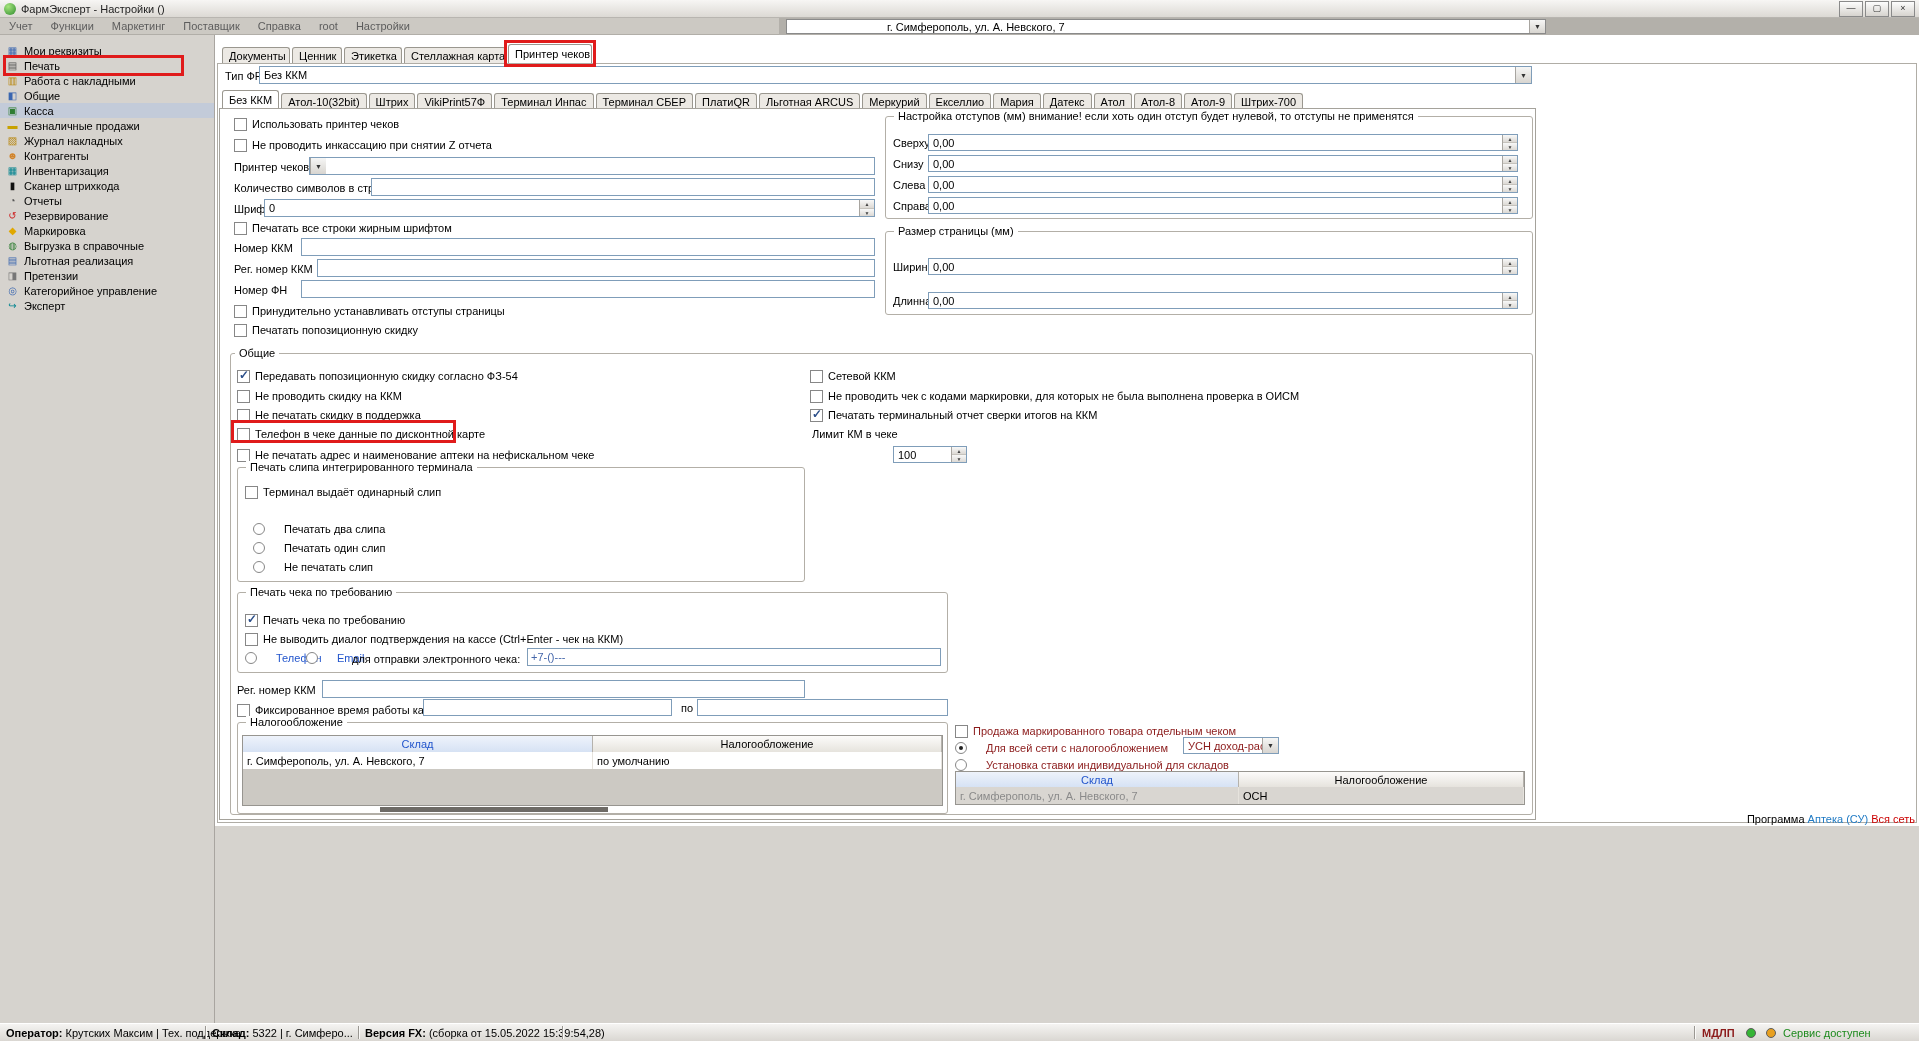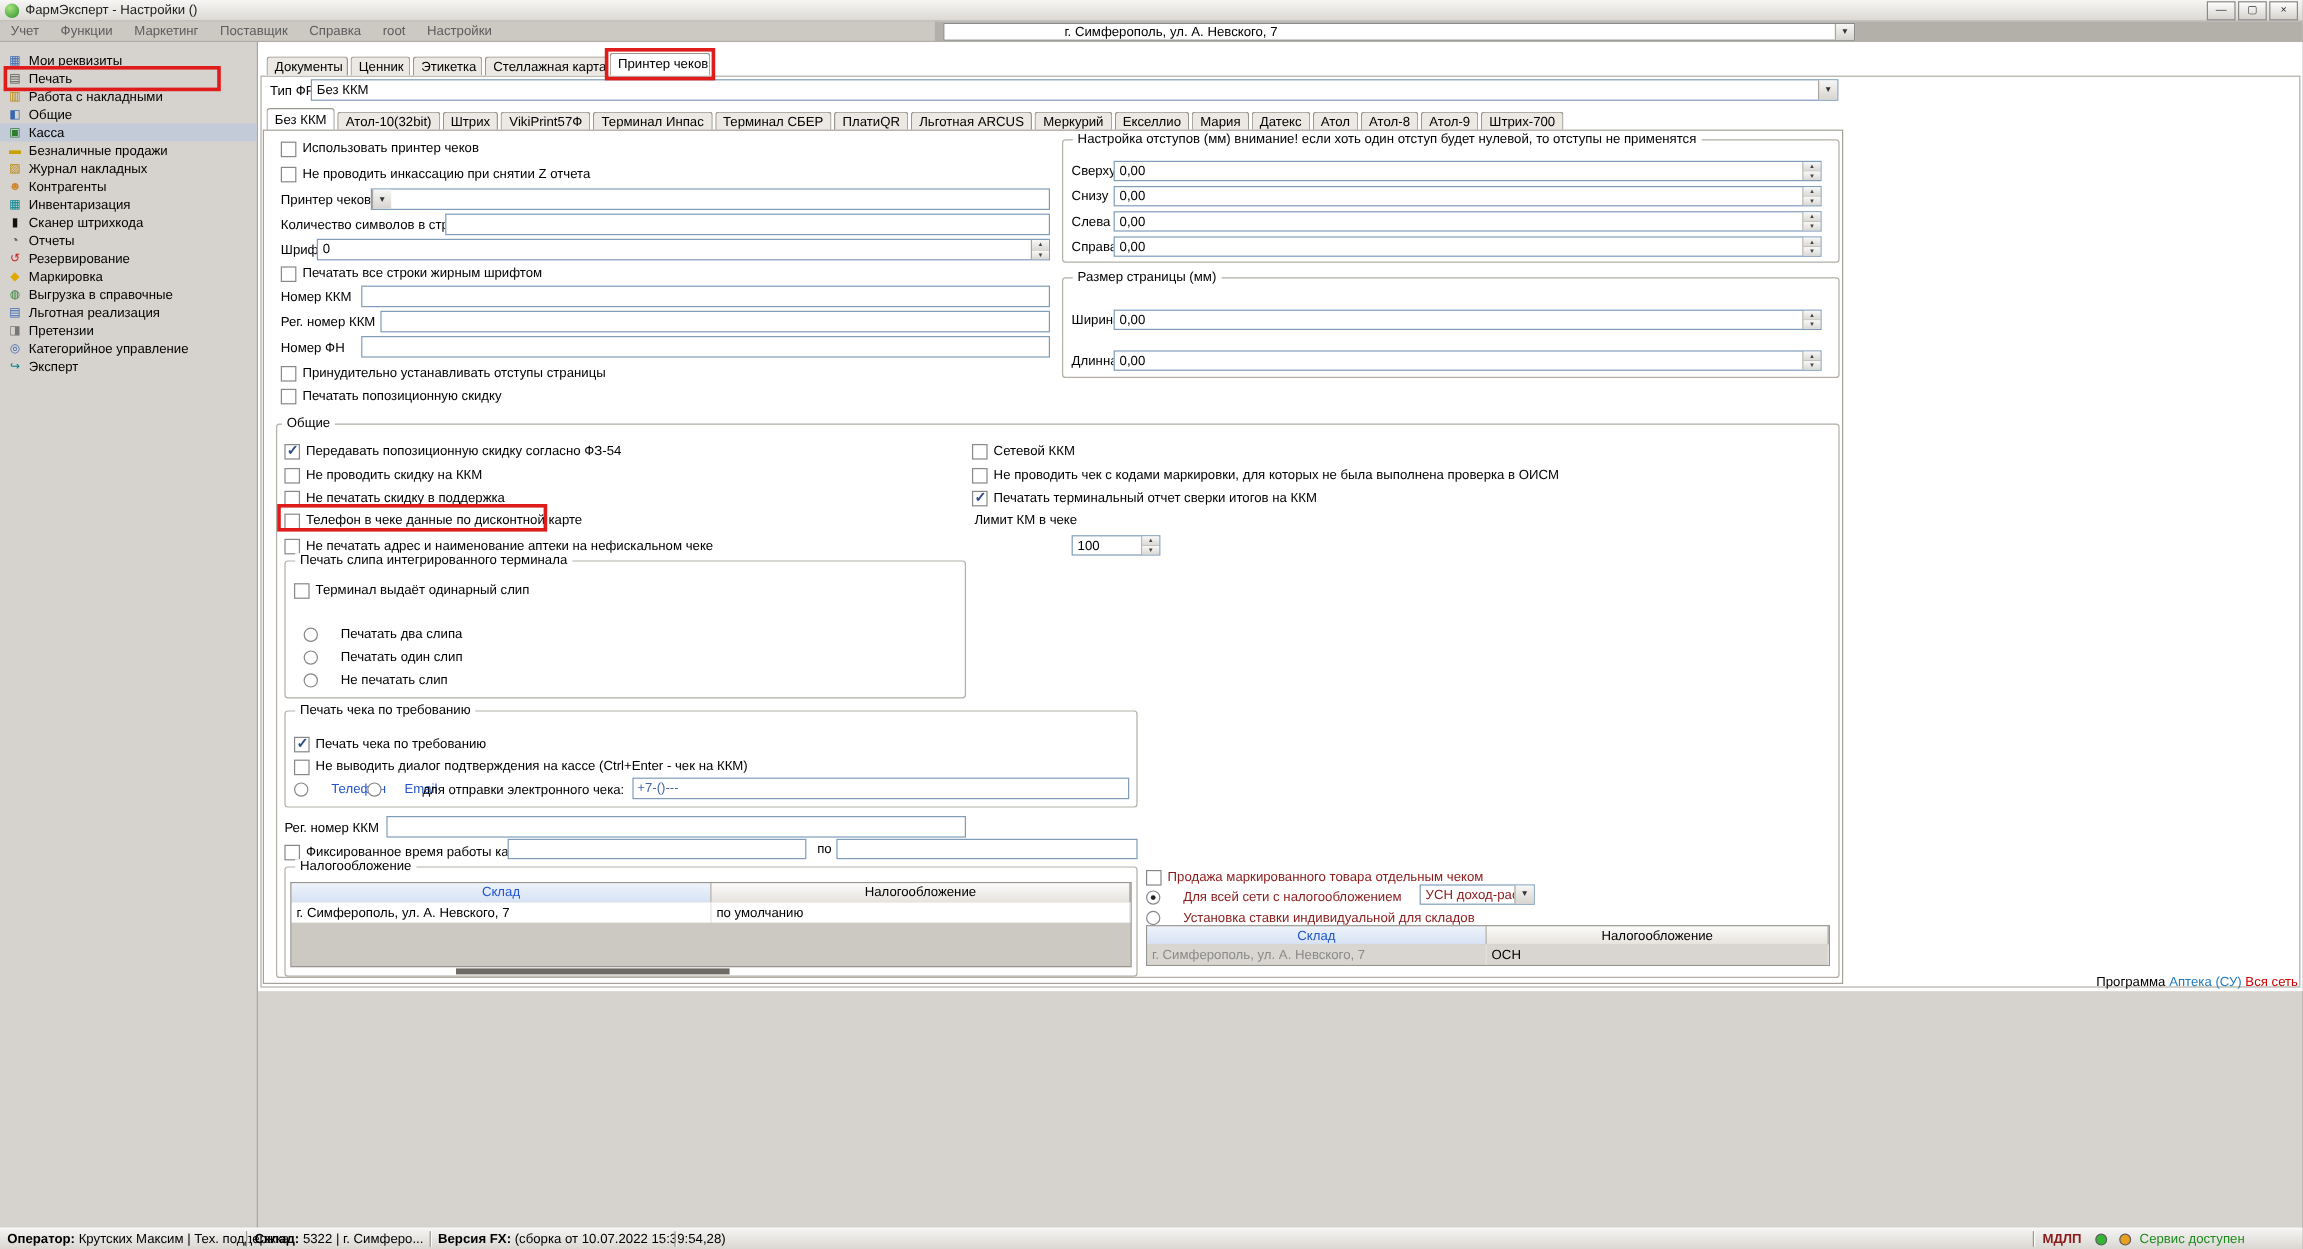--- a/index.html
+++ b/index.html
@@ -479,21 +479,21 @@
 
   <div class="hl" style="left:3px;top:55px;width:181px;height:21px"></div>
   <div class="hl" style="left:504px;top:40px;width:92px;height:27px"></div>
   <div class="hl" style="left:231px;top:420px;width:225px;height:23px"></div>
 
   <div class="statusbar">
     <span class="sitem" style="left:6px"><b>Оператор:</b> <span>Крутских Максим | Тех. поддержка</span></span>
     <span class="ssep" style="left:205px"></span>
     <span class="sitem" style="left:212px"><b>Склад:</b> <span>5322 | г. Симферо...</span></span>
     <span class="ssep" style="left:358px"></span>
-    <span class="sitem" style="left:365px"><b>Версия FX:</b> <span>(сборка от 10.07.2022 15:39:54,28)</span></span>
+    <span class="sitem" style="left:365px"><b>Версия FX:</b> <span>(сборка от 15.05.2022 15:39:54,28)</span></span>
     <span class="ssep" style="left:562px"></span>
     <span class="ssep" style="left:1694px"></span>
     <span class="sitem maroon" style="left:1702px;font-weight:bold">МДЛП</span>
     <span class="dot" style="left:1746px;background:#35b435"></span>
     <span class="dot" style="left:1766px;background:#e8a020"></span>
     <span class="sitem" style="left:1783px;color:#1d8a1d">Сервис доступен</span>
   </div>
 
 </div>
 

